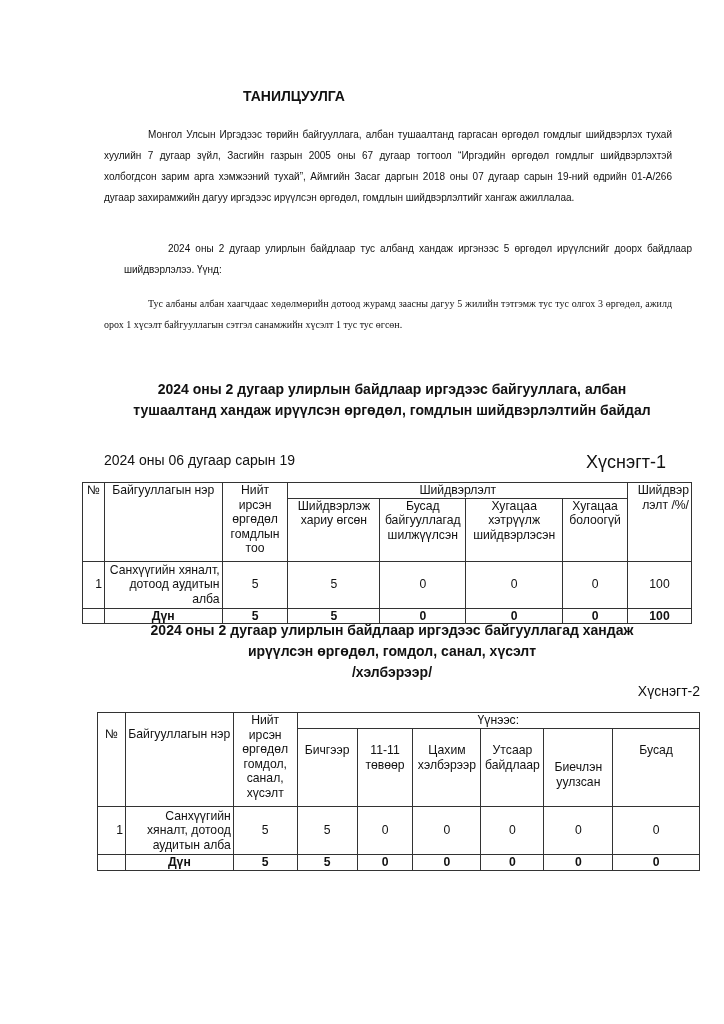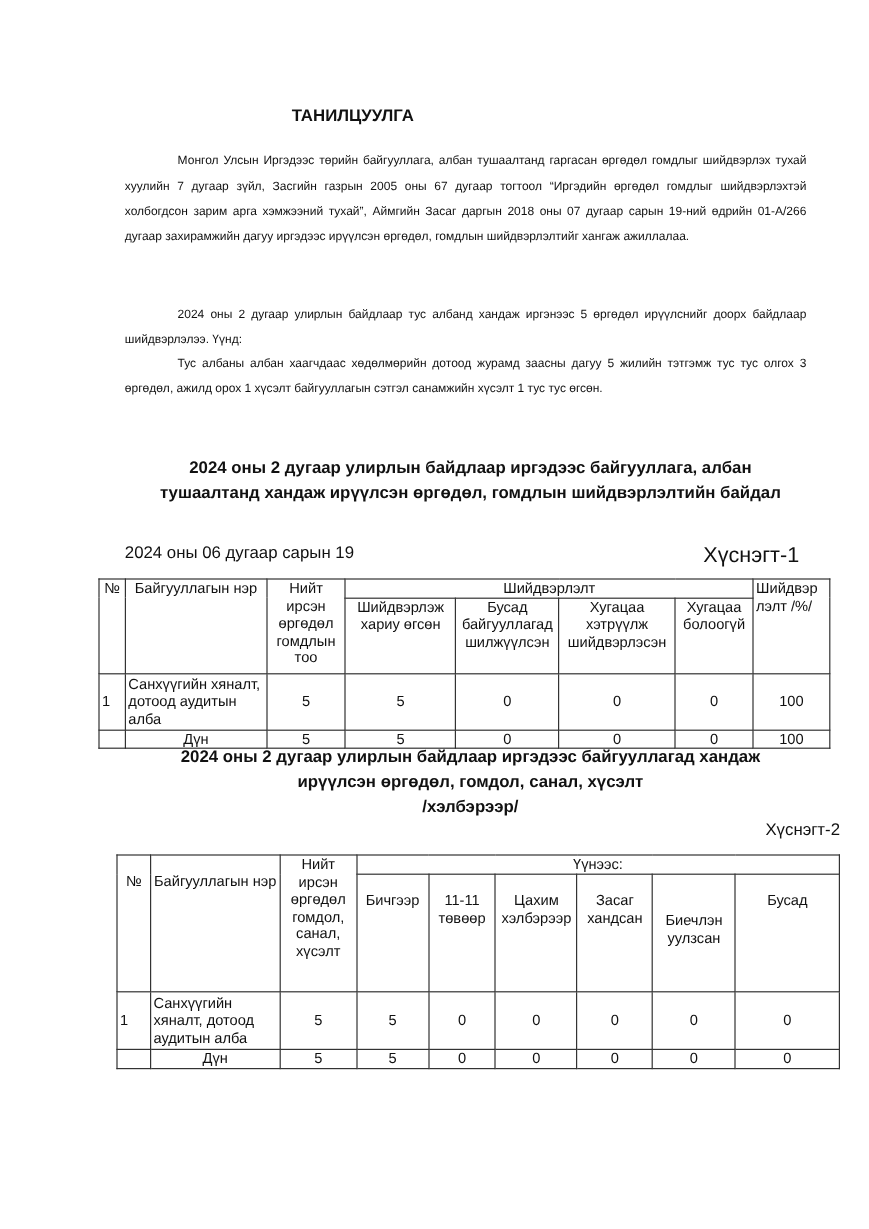--- a/index.html
+++ b/index.html
@@ -3,35 +3,35 @@
 <meta charset="utf-8">
 <style>
   html, body { margin: 0; padding: 0; background: #ffffff; }
   body { width: 724px; height: 1024px; position: relative; overflow: hidden;
          font-family: "Liberation Sans", sans-serif; color: #111; }
   .abs { position: absolute; }
   .title { top: 88px; left: 0; width: 588px; text-align: center; font-weight: bold; font-size: 14px; }
   .para { left: 104px; width: 568px; font-size: 10px; line-height: 21px; text-align: justify; margin: 0; }
   .para span.indent { display: inline-block; width: 44px; }
   .p1 { top: 124px; }
-  .p2 { top: 252px; }
-  .p3 { top: 293px; }
+  .p2 { top: 238px; margin-left: 20px; }
+  .p3 { top: 293px; font-family: Liberation Serif, serif; }
   .heading { left: 82px; width: 620px; text-align: center; font-weight: bold; font-size: 14px; line-height: 21px; }
   .h1 { top: 379px; }
   .h2 { top: 620px; line-height: 21px; }
   .dateline { top: 452px; left: 104px; font-size: 14px; }
   .annex1 { top: 452px; right: 58px; font-size: 18px; }
   .annex2 { top: 683px; right: 24px; font-size: 14px; }
   table { border-collapse: collapse; position: absolute; font-size: 12.2px; line-height: 14.5px; }
   td, th { border: 1px solid #333; padding: 0 2px; text-align: center; vertical-align: top; font-weight: normal; }
   td.num { vertical-align: middle; }
-  tr.total td { font-weight: normal; vertical-align: middle; }
+  tr.total td { font-weight: bold; vertical-align: middle; }
   .t1 { top: 482px; left: 82px; width: 610px; }
   .t2 { top: 712px; left: 97px; width: 603px; }
-  .left { text-align: left; }
+  .left { text-align: right; }
 </style>
 </head>
 <body>
 
 <div class="abs title">ТАНИЛЦУУЛГА</div>
 
 <p class="abs para p1"><span class="indent"></span><span>Монгол Улсын Иргэдээс төрийн байгууллага, албан тушаалтанд гаргасан өргөдөл гомдлыг шийдвэрлэх тухай хуулийн 7 дугаар зүйл, Засгийн газрын 2005 оны 67 дугаар тогтоол “Иргэдийн өргөдөл гомдлыг шийдвэрлэхтэй холбогдсон зарим арга хэмжээний тухай”,  Аймгийн Засаг даргын 2018 оны 07 дугаар сарын 19-ний өдрийн 01-А/266 дугаар захирамжийн дагуу иргэдээс ирүүлсэн өргөдөл, гомдлын шийдвэрлэлтийг хангаж ажиллалаа.</span></p>
 <p class="abs para p2"><span class="indent"></span><span>2024 оны 2 дугаар улирлын байдлаар тус албанд хандаж иргэнээс 5 өргөдөл ирүүлснийг доорх байдлаар шийдвэрлэлээ. Үүнд:</span></p>
 <p class="abs para p3"><span class="indent"></span><span>Тус албаны албан хаагчдаас хөдөлмөрийн дотоод журамд заасны дагуу 5 жилийн тэтгэмж тус тус олгох 3 өргөдөл, ажилд орох 1 хүсэлт байгууллагын сэтгэл санамжийн хүсэлт 1 тус тус өгсөн.</span></p>
 
@@ -110,25 +110,25 @@
       <col style="width:69px">
       <col style="width:87px">
   </colgroup>
   <tbody>
       <tr style="height:16px">
     <th rowspan="2" style="vertical-align:top;padding-top:14px">№</th>
     <th rowspan="2" style="padding-top:14px">Байгууллагын нэр</th>
     <th rowspan="2">Нийт ирсэн өргөдөл гомдол, санал, хүсэлт</th>
     <th colspan="6">Үүнээс:</th>
   </tr>
-  <tr style="height:98px">
+  <tr style="height:78px">
     <th style="padding-top:14px">Бичгээр</th>
     <th style="padding-top:14px">11-11 төвөөр</th>
     <th style="padding-top:14px">Цахим хэлбэрээр</th>
-    <th style="padding-top:14px">Засаг хандсан</th>
+    <th style="padding-top:14px">Утсаар байдлаар</th>
     <th style="padding-top:31px">Биечлэн уулзсан</th>
     <th style="padding-top:14px">Бусад</th>
   </tr>
   <tr style="height:48px">
     <td class="num left">1</td>
     <td class="num left">Санхүүгийн хяналт, дотоод аудитын алба</td>
     <td class="num">5</td>
     <td class="num">5</td>
     <td class="num">0</td>
     <td class="num">0</td>

